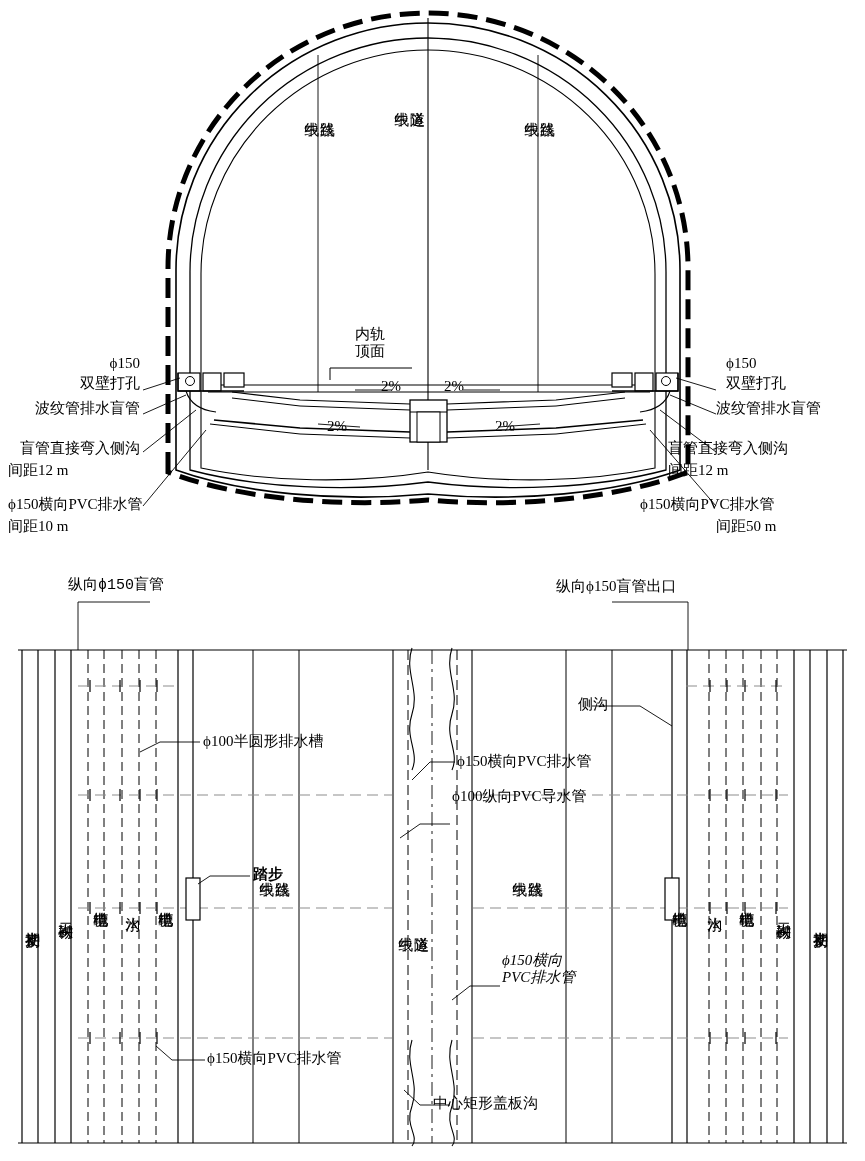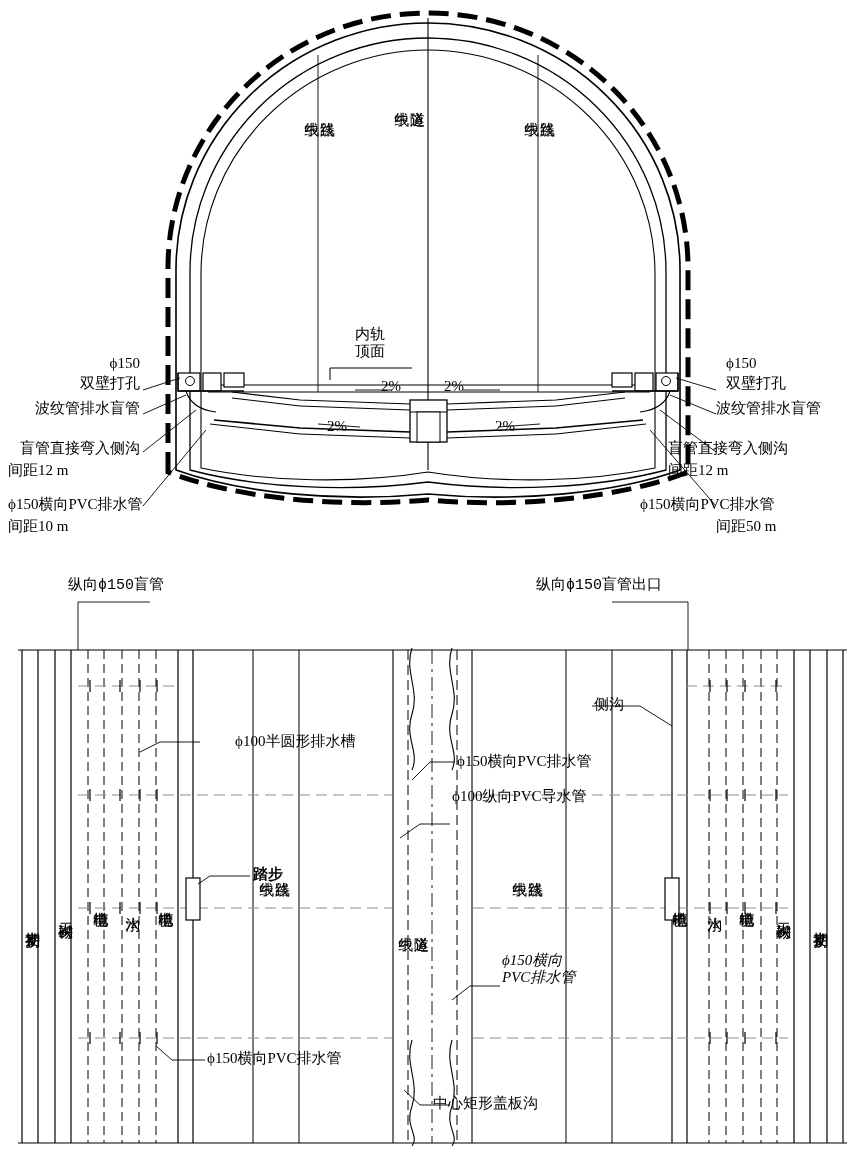--- a/index.html
+++ b/index.html
@@ -259,25 +259,25 @@
 
 <div class="lbl" style="left:726px;top:355px;">ϕ150</div>
 <div class="lbl" style="left:726px;top:375px;">双壁打孔</div>
 <div class="lbl" style="left:716px;top:400px;">波纹管排水盲管</div>
 <div class="lbl" style="left:668px;top:440px;">盲管直接弯入侧沟</div>
 <div class="lbl" style="left:668px;top:462px;">间距12 m</div>
 <div class="lbl" style="left:640px;top:496px;">ϕ150横向PVC排水管</div>
 <div class="lbl" style="left:716px;top:518px;">间距50 m</div>
 
 <div class="lbl" style="left:68px;top:578px;font-family:Liberation Mono, monospace;">纵向ϕ150盲管</div>
-<div class="lbl" style="left:536px;top:578px;font-family:Liberation Mono, monospace;">纵向ϕ150盲管出口</div>
-
-<div class="lbl" style="left:203px;top:733px;margin-left:32px;">ϕ100半圆形排水槽</div>
+<div class="lbl" style="left:556px;top:578px;">纵向ϕ150盲管出口</div>
+
+<div class="lbl" style="left:203px;top:733px;">ϕ100半圆形排水槽</div>
 <div class="lbl" style="left:457px;top:753px;">ϕ150横向PVC排水管</div>
-<div class="lbl" style="left:594px;top:696px;">侧沟</div>
+<div class="lbl" style="left:578px;top:696px;">侧沟</div>
 <div class="lbl" style="left:452px;top:788px;">ϕ100纵向PVC导水管</div>
 <div class="lbl" style="left:253px;top:866px;font-weight:bold;">踏步</div>
 <div class="lbl" style="left:502px;top:952px;font-style:italic;">ϕ150横向
 PVC排水管</div>
 <div class="lbl" style="left:207px;top:1050px;">ϕ150横向PVC排水管</div>
 <div class="lbl" style="left:433px;top:1095px;">中心矩形盖板沟</div>
 
 <div class="lbl v" style="left:24px;top:920px;">初期支护</div>
 <div class="lbl v" style="left:57px;top:912px;">二次衬砌</div>
 <div class="lbl v" style="left:92px;top:900px;">电缆槽</div>

